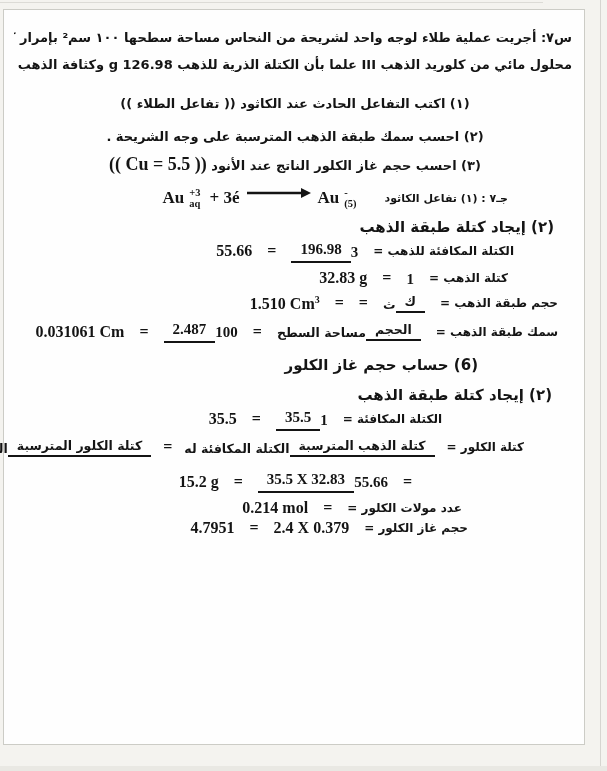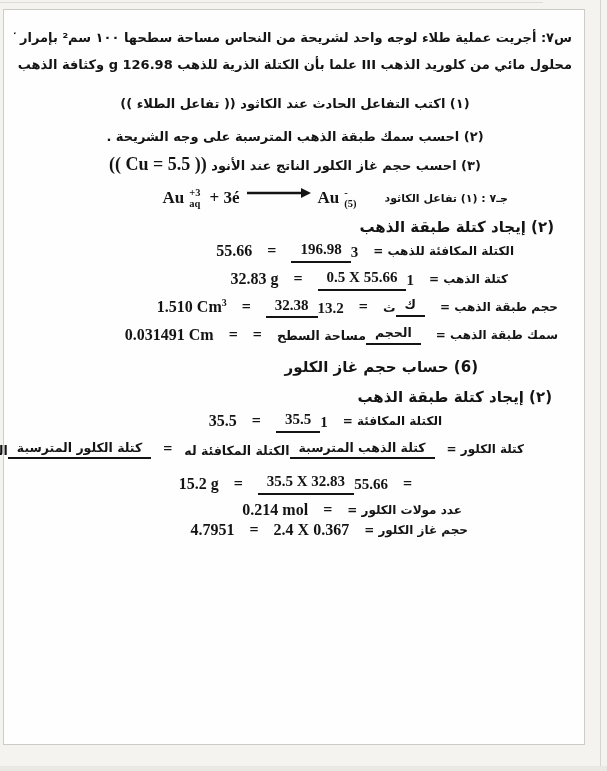--- a/index.html
+++ b/index.html
@@ -100,51 +100,50 @@
           <span class="fn">196.98</span>
           <span class="fd">3</span>
         </span>
       <span class="eqsign">=</span>
       <span class="num result">55.66</span>
     </div>
 
     <div class="eqrow r-eq2">
       <span class="ar eqlabel">كتلة الذهب =</span>
       <span class="frac latinf">
-          <span class="fn">0.5 X 55.66</span>
           <span class="fd">1</span>
         </span>
       <span class="eqsign">=</span>
       <span class="num result">32.83 g</span>
     </div>
 
     <div class="eqrow r-eq3">
       <span class="ar eqlabel">حجم طبقة الذهب =</span>
       <span class="frac arf ar">
           <span class="fn">ك</span>
           <span class="fd">ث</span>
         </span>
       <span class="eqsign">=</span>
-      <span class="frac latinf">
-          <span class="fn">32.38</span>
-          <span class="fd">13.2</span>
-        </span>
       <span class="eqsign">=</span>
       <span class="num result"><span>1.510 Cm</span><sup class="rsup">3</sup></span>
     </div>
 
     <div class="eqrow r-eq4">
       <span class="ar eqlabel">سمك طبقة الذهب =</span>
       <span class="frac arf ar">
           <span class="fn">الحجم</span>
           <span class="fd">مساحة السطح</span>
         </span>
       <span class="eqsign">=</span>
+      <span class="frac latinf">
+          <span class="fn">2.487</span>
+          <span class="fd">100</span>
+        </span>
       <span class="eqsign">=</span>
-      <span class="num result">0.031491 Cm</span>
+      <span class="num result">0.031061 Cm</span>
     </div>
 
     <div class="sechead ar sh-chlor">(6) حساب حجم غاز الكلور</div>
     <div class="sechead ar sh-gold2">(٢) إيجاد كتلة طبقة الذهب</div>
 
     <div class="eqrow r-eq5">
       <span class="ar eqlabel">الكتلة المكافئة =</span>
       <span class="frac latinf">
           <span class="fn">35.5</span>
           <span class="fd">1</span>
@@ -177,19 +176,19 @@
     </div>
 
     <div class="eqrow r-eq8">
       <span class="ar eqlabel">عدد مولات الكلور =</span>
       <span class="eqsign">=</span>
       <span class="num result">0.214 mol</span>
     </div>
 
     <div class="eqrow r-eq9">
       <span class="ar eqlabel">حجم غاز الكلور =</span>
-      <span class="num result">2.4 X 0.367</span>
+      <span class="num result">2.4 X 0.379</span>
       <span class="eqsign">=</span>
       <span class="num result">4.7951</span>
     </div>
 
   </div>
 </div>
 
 </body></html>

